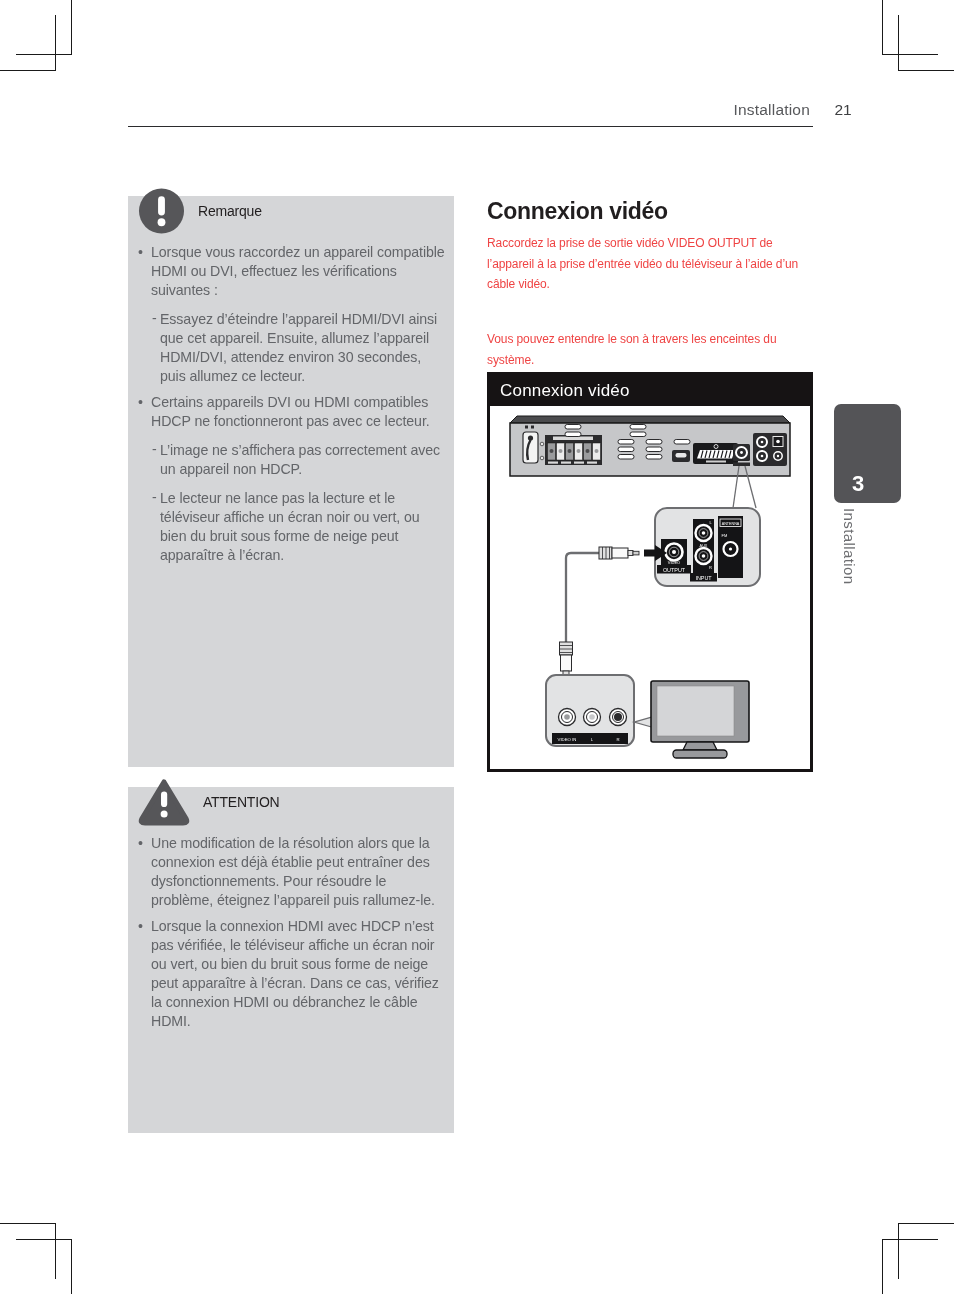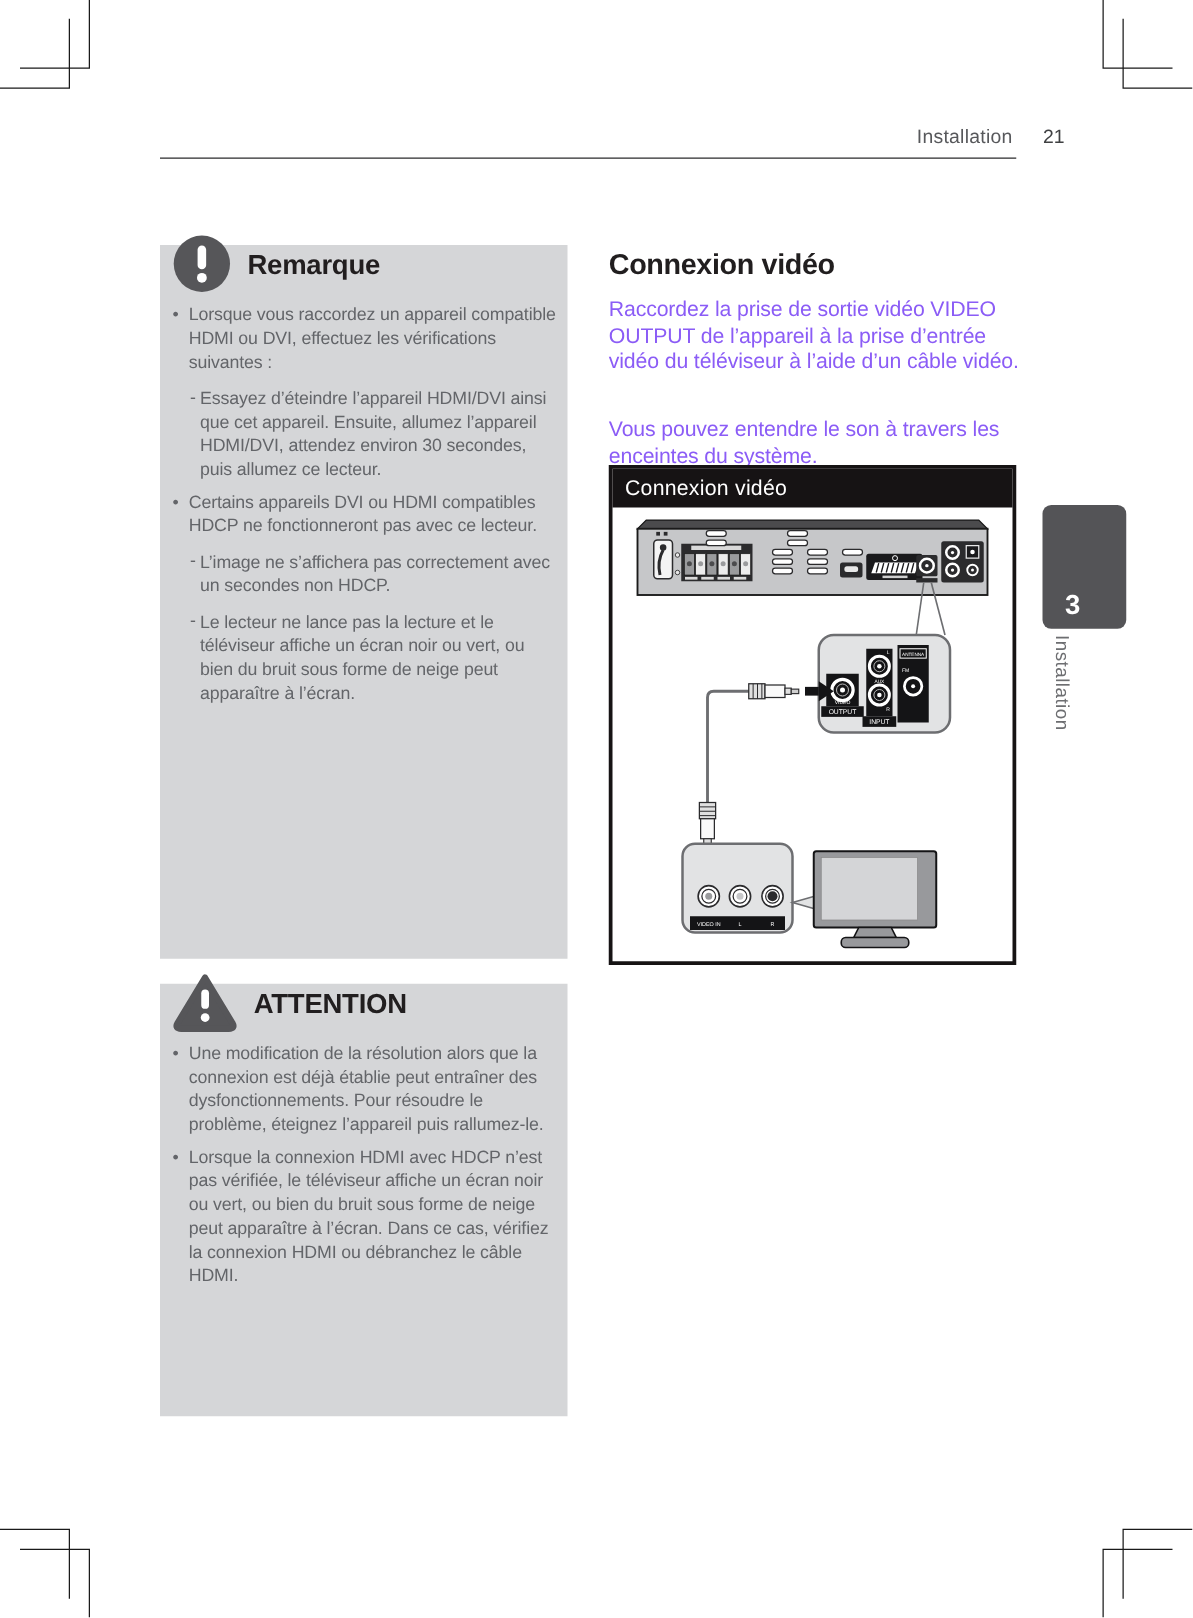--- a/index.html
+++ b/index.html
@@ -17,31 +17,31 @@
   .hdr-rule{position:absolute;top:126px;left:128px;width:685px;height:1px;background:#2b2b2d;}
   
   .graybox{position:absolute;left:128px;width:326px;background:#d5d6d8;
     box-sizing:border-box;padding:0 9px 14px 10px;color:#636569;
     font-size:14.2px;line-height:19px;letter-spacing:-.1px;}
   .box-note{top:196px;min-height:571px;}
   .box-caution{top:787px;min-height:346px;}
   .box-head{display:flex;align-items:center;gap:13px;position:relative;top:-11px;
     margin-bottom:-5px;height:52px;}
   .box-head svg{flex:0 0 auto;}
-  .box-title{font-weight:bold;color:#211e1f;font-size:22px;letter-spacing:-.2px;}
+  .box-title{font-weight:normal;color:#211e1f;font-size:14px;letter-spacing:-.2px;}
   ul.bullets{list-style:none;margin:0;padding:0;}
   ul.bullets>li{position:relative;padding-left:13px;margin:0 0 7px 0;}
   ul.bullets>li::before{content:"•";position:absolute;left:0;top:0;}
   .sub{position:relative;padding-left:8px;margin:10px 0 0 1px;}
   .sub::before{content:"-";position:absolute;left:0;top:-1px;}
   
   .section-title{position:absolute;left:487px;top:183px;width:330px;
     font-size:23px;font-weight:bold;color:#211e1f;letter-spacing:-.3px;}
-  .para{position:absolute;left:487px;width:329px;font-size:17px;line-height:20.5px;
-    color:#8b5cf6;letter-spacing:-.1px;}
+  .para{position:absolute;left:487px;width:329px;font-size:12px;line-height:20.5px;
+    color:#ef4444;letter-spacing:-.1px;}
   .para-1{top:221px;}
   .para-2{top:317px;}
   
   .figure{position:absolute;left:487px;top:372px;width:326px;height:400px;
     border:3px solid #161314;box-sizing:border-box;background:#fff;}
   .figure-header{background:#161314;color:#fff;font-size:17px;height:31px;
     line-height:31px;padding-left:10px;letter-spacing:.2px;}
   .figure svg{display:block;}
   .figsvg text{font-family:"Liberation Sans",sans-serif;fill:#fff;}
   
@@ -76,21 +76,21 @@
     </svg>
     <span class="box-title">Remarque</span>
   </div>
   <ul class="bullets">
     <li>
       <span>Lorsque vous raccordez un appareil compatible HDMI ou DVI, effectuez les vérifications suivantes :</span>
       <div class="sub">Essayez d’éteindre l’appareil HDMI/DVI ainsi que cet appareil. Ensuite, allumez l’appareil HDMI/DVI, attendez environ 30 secondes, puis allumez ce lecteur.</div>
     </li>
     <li>
       <span>Certains appareils DVI ou HDMI compatibles HDCP ne fonctionneront pas avec ce lecteur.</span>
-      <div class="sub">L’image ne s’affichera pas correctement avec un secondes non HDCP.</div>
+      <div class="sub">L’image ne s’affichera pas correctement avec un appareil non HDCP.</div>
       <div class="sub">Le lecteur ne lance pas la lecture et le téléviseur affiche un écran noir ou vert, ou bien du bruit sous forme de neige peut apparaître à l’écran.</div>
     </li>
   </ul>
 </div>
 
 <div class="graybox box-caution">
   <div class="box-head">
     <svg width="52" height="48" viewBox="0 0 52 48">
       <path d="M26 4 L48 40.5 Q50.5 45 45 45 L7 45 Q1.5 45 4 40.5 Z" fill="#565659" stroke="#565659" stroke-width="5" stroke-linejoin="round"></path>
       <rect x="23" y="13.5" width="6.2" height="15.5" rx="3.1" fill="#fff"></rect>

